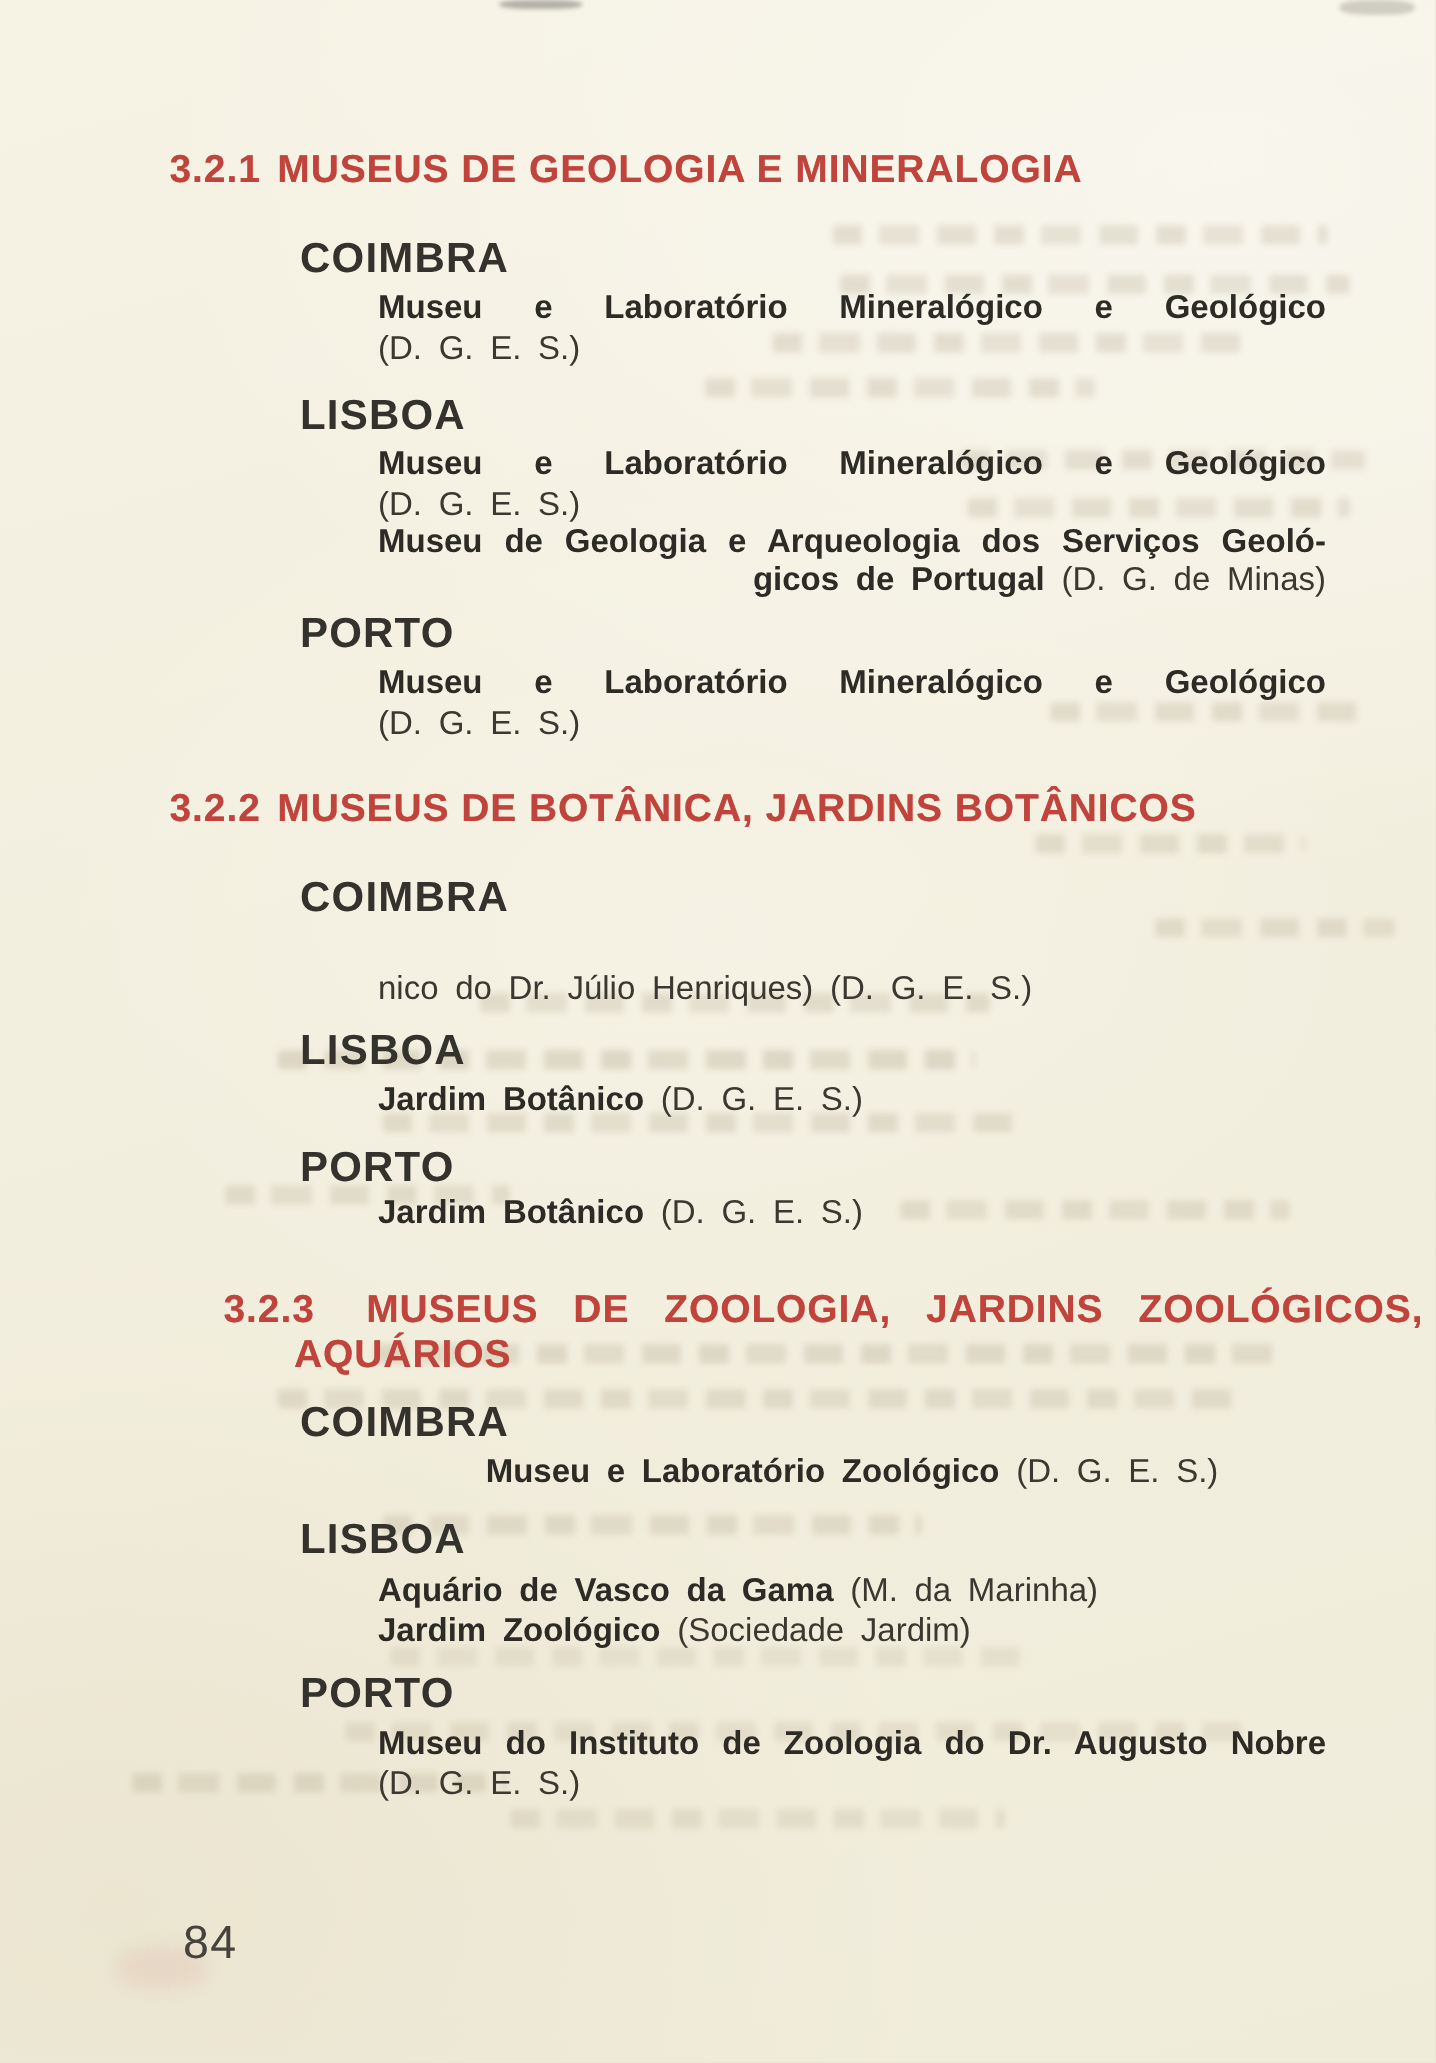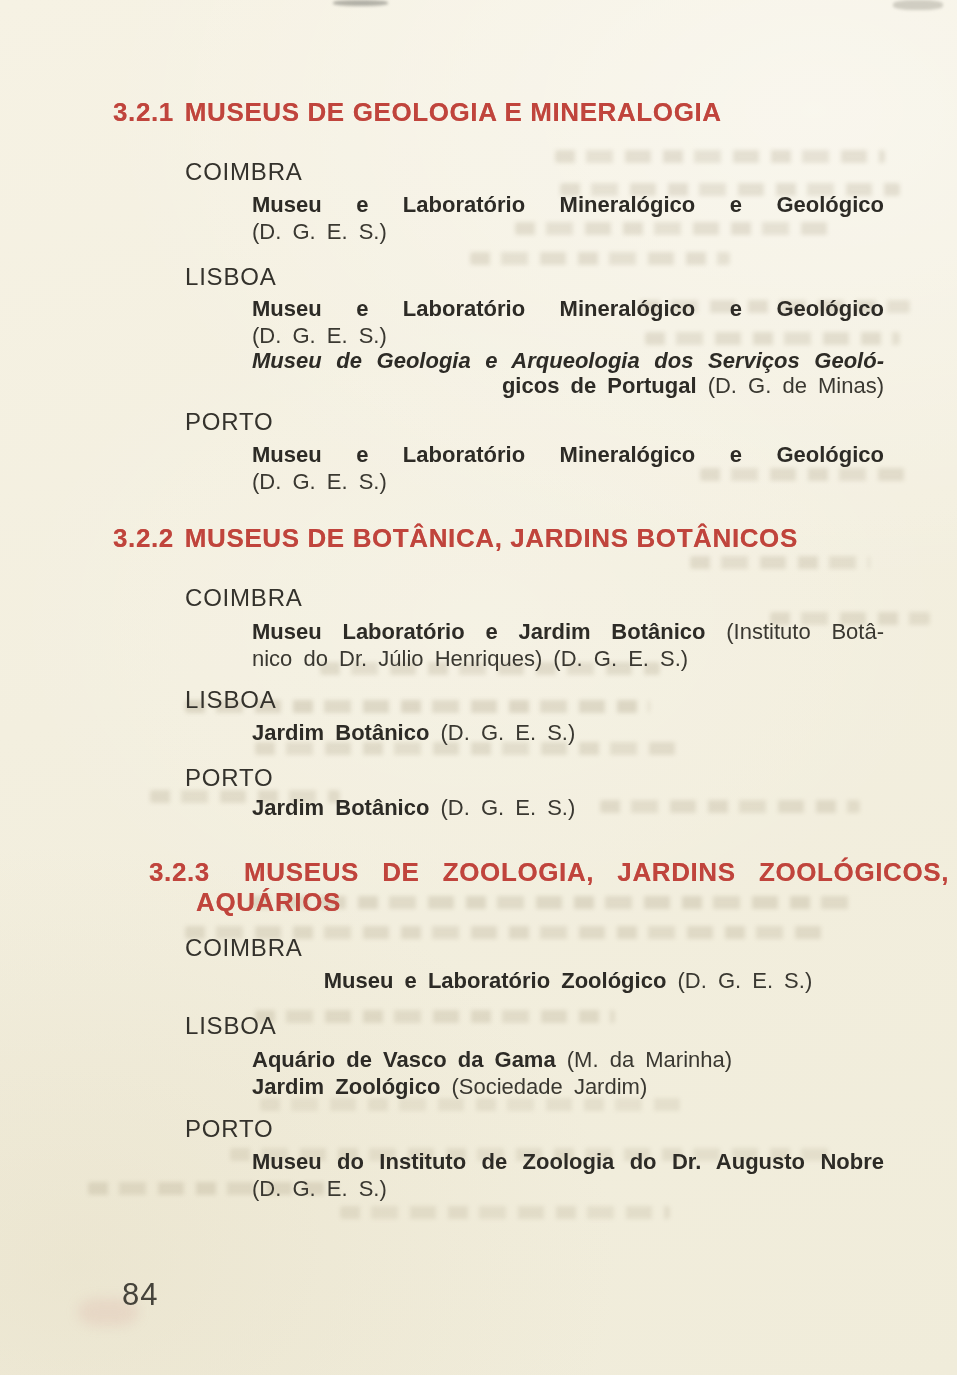--- a/index.html
+++ b/index.html
@@ -33,23 +33,23 @@
   .heading .hnum{margin-right:11px;}
   .heading.hjust{
     white-space:normal;
     text-align:justify;
     text-align-last:justify;
     margin-left:36px;
   }
   
   .city{
     position:absolute;
-    left:185px;
-    font-size:24px;
-    font-weight:400;
+    left:200px;
+    font-size:28px;
+    font-weight:700;
     letter-spacing:0.8px;
     color:#34322c;
     line-height:23px;
     white-space:nowrap;
   }
   
   .line{
     position:absolute;
     left:252px;
     width:632px;
@@ -125,33 +125,32 @@
     <span class="hnum">3.2.1</span><span>MUSEUS DE GEOLOGIA E MINERALOGIA</span>
   </div>
 
   <div class="city" style="top:160px;">COIMBRA</div>
   <div class="line just" style="top:193px;"><span class="b">Museu e Laboratório Mineralógico e Geológico</span></div>
   <div class="line" style="top:220px;"><span class="n">(D. G. E. S.)</span></div>
 
   <div class="city" style="top:265px;">LISBOA</div>
   <div class="line just" style="top:297px;"><span class="b">Museu e Laboratório Mineralógico e Geológico</span></div>
   <div class="line" style="top:324px;"><span class="n">(D. G. E. S.)</span></div>
-  <div class="line just" style="top:349px;font-style:italic;"><span class="b">Museu de Geologia e Arqueologia dos Serviços Geoló-</span></div>
+  <div class="line just" style="top:349px;"><span class="b">Museu de Geologia e Arqueologia dos Serviços Geoló-</span></div>
   <div class="line" style="top:374px;text-align:right;"><span class="b">gicos de Portugal</span><span class="n"> (D. G. de Minas)</span></div>
 
   <div class="city" style="top:410px;">PORTO</div>
   <div class="line just" style="top:443px;"><span class="b">Museu e Laboratório Mineralógico e Geológico</span></div>
   <div class="line" style="top:470px;"><span class="n">(D. G. E. S.)</span></div>
 
   <div class="heading" style="left:113px;top:524px;">
     <span class="hnum">3.2.2</span><span>MUSEUS DE BOTÂNICA, JARDINS BOTÂNICOS</span>
   </div>
 
   <div class="city" style="top:586px;">COIMBRA</div>
-  <div class="line just" style="top:620px;"><span class="b">Museu Laboratório e Jardim Botânico</span><span class="n"> (Instituto Botâ-</span></div>
   <div class="line" style="top:647px;"><span class="n">nico do Dr. Júlio Henriques) (D. G. E. S.)</span></div>
 
   <div class="city" style="top:688px;">LISBOA</div>
   <div class="line" style="top:721px;"><span class="b">Jardim Botânico</span><span class="n"> (D. G. E. S.)</span></div>
 
   <div class="city" style="top:766px;">PORTO</div>
   <div class="line" style="top:796px;"><span class="b">Jardim Botânico</span><span class="n"> (D. G. E. S.)</span></div>
 
   <div class="heading hjust" style="left:113px;top:858px;width:800px;">
     <span class="hnum">3.2.3</span> <span>MUSEUS DE ZOOLOGIA, JARDINS ZOOLÓGICOS,</span>

